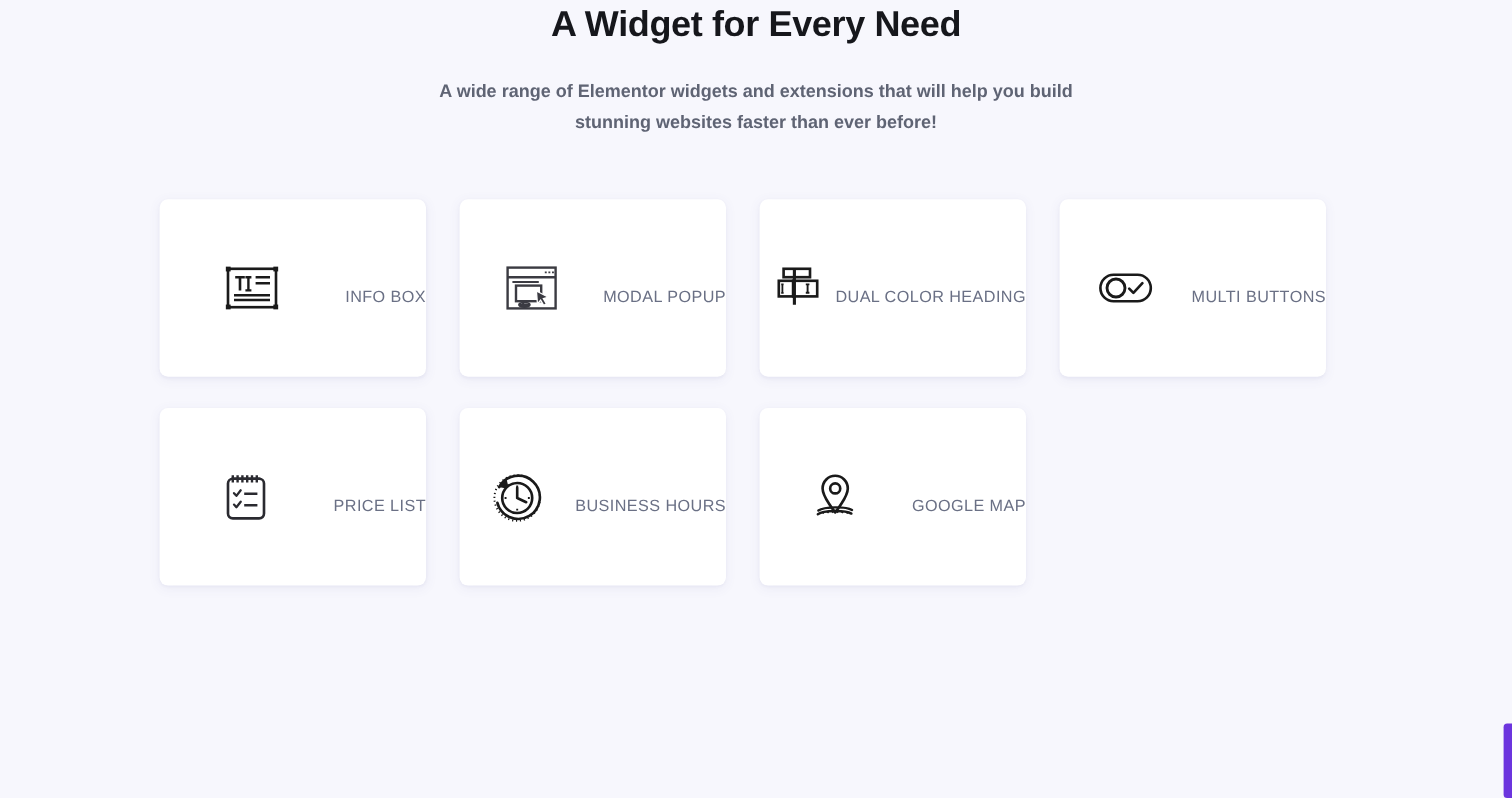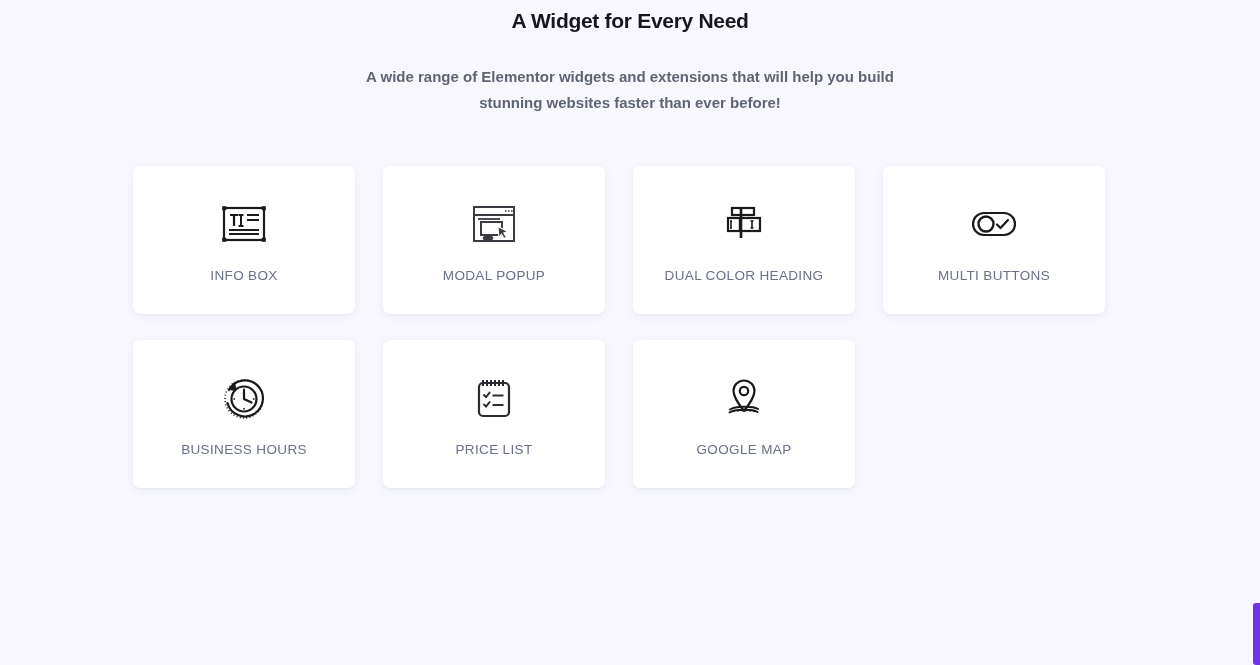--- a/index.html
+++ b/index.html
@@ -24,21 +24,21 @@
     overflow: hidden;
   }
 
   
   .header {
     padding-top: 0px;
     text-align: center;
   }
 
   .page-title {
-    font-size: 21px;
+    font-size: 30px;
     font-weight: bold;
     color: #16171c;
     letter-spacing: -0.3px;
     line-height: 38px;
     padding-top: 2px;
   }
 
   .page-subtitle {
     margin: 0 auto;
     margin-top: 24px;
@@ -61,21 +61,21 @@
     column-gap: 28px;
     row-gap: 26px;
   }
 
   .widget-card {
     background: #ffffff;
     border-radius: 7px;
     box-shadow: 0 2px 10px rgba(92, 92, 160, 0.07),
                 0 1px 2px rgba(92, 92, 160, 0.05);
     display: flex;
-    flex-direction: column;
+    flex-direction: row;
     align-items: center;
     justify-content: center;
     cursor: pointer;
   }
 
   .widget-icon {
     height: 56px;
     width: 100%;
     display: flex;
     align-items: center;
@@ -178,49 +178,49 @@
         </svg>
       </div>
       <div class="widget-label">MULTI BUTTONS</div>
     </div>
 
 
 
 
     <div class="widget-card">
       <div class="widget-icon">
-        <svg width="44" height="42" viewBox="0 0 44 42" fill="none" stroke="#1a1a1a">
-          <circle cx="22" cy="22" r="19" stroke-width="1.6" stroke-dasharray="1 2.3"></circle>
-          <path d="M7 13A18 18 0 1 1 5.5 26" stroke-width="2.2" stroke-linecap="round"></path>
-          <path d="M13 5.5L6.5 12.8l8.6 1.6z" fill="#1a1a1a" stroke="none"></path>
-          <circle cx="22" cy="22" r="12.5" stroke-width="2.2" fill="#ffffff"></circle>
-          <path d="M22 22V13.5M22 22l7.5 3.5" stroke-width="2.2" stroke-linecap="round"></path>
-          <path d="M22 11.5v1.6M32.5 22h-1.6M22 32.5v-1.6M11.5 22h1.6" stroke-width="1.6"></path>
-        </svg>
-      </div>
-      <div class="widget-label">BUSINESS HOURS</div>
-    </div>
-
-    <div class="widget-card">
-      <div class="widget-icon">
         <svg width="40" height="42" viewBox="0 0 40 42" fill="none" stroke="#2a2a30">
           <rect x="5" y="6" width="30" height="33" rx="4" stroke-width="2.2"></rect>
           <path d="M9 3v6M13 3v6M17 3v6M21 3v6M25 3v6M29 3v6" stroke-width="2"></path>
           <path d="M8 6h24" stroke-width="2"></path>
           <path d="M10 18l2 2.2 3.6-4.6" stroke-width="1.9" stroke-linecap="round" stroke-linejoin="round"></path>
           <path d="M18.5 18.5h11" stroke-width="2"></path>
           <path d="M10 27.5l2 2.2 3.6-4.6" stroke-width="1.9" stroke-linecap="round" stroke-linejoin="round"></path>
           <path d="M18.5 28h11" stroke-width="2"></path>
         </svg>
       </div>
       <div class="widget-label">PRICE LIST</div>
     </div>
 
     <div class="widget-card">
       <div class="widget-icon">
+        <svg width="44" height="42" viewBox="0 0 44 42" fill="none" stroke="#1a1a1a">
+          <circle cx="22" cy="22" r="19" stroke-width="1.6" stroke-dasharray="1 2.3"></circle>
+          <path d="M7 13A18 18 0 1 1 5.5 26" stroke-width="2.2" stroke-linecap="round"></path>
+          <path d="M13 5.5L6.5 12.8l8.6 1.6z" fill="#1a1a1a" stroke="none"></path>
+          <circle cx="22" cy="22" r="12.5" stroke-width="2.2" fill="#ffffff"></circle>
+          <path d="M22 22V13.5M22 22l7.5 3.5" stroke-width="2.2" stroke-linecap="round"></path>
+          <path d="M22 11.5v1.6M32.5 22h-1.6M22 32.5v-1.6M11.5 22h1.6" stroke-width="1.6"></path>
+        </svg>
+      </div>
+      <div class="widget-label">BUSINESS HOURS</div>
+    </div>
+
+    <div class="widget-card">
+      <div class="widget-icon">
         <svg width="46" height="42" viewBox="0 0 46 42" fill="none" stroke="#1a1a1a">
           <path d="M23 3.5a10.5 10.5 0 0 1 10.5 10.5c0 7-10.5 20-10.5 20S12.5 21 12.5 14A10.5 10.5 0 0 1 23 3.5z" stroke-width="2.2" fill="#ffffff" stroke-linejoin="round"></path>
           <circle cx="23" cy="14" r="4.2" stroke-width="2.2"></circle>
           <path d="M9 32.5c5-3.5 23-3.5 28-0.5" stroke-width="2" stroke-linecap="round"></path>
           <path d="M8.5 35.5c5-3.5 23-3.5 28-0.5" stroke-width="2" stroke-linecap="round"></path>
           <path d="M12 33.6l1.5 1.3M16 33.1l1.5 1.3M20 32.9l1.5 1.3M24 32.9l1.5 1.3M28 33.1l1.5 1.3M32 33.6l1.5 1.3" stroke-width="1.3"></path>
         </svg>
       </div>
       <div class="widget-label">GOOGLE MAP</div>
     </div>

